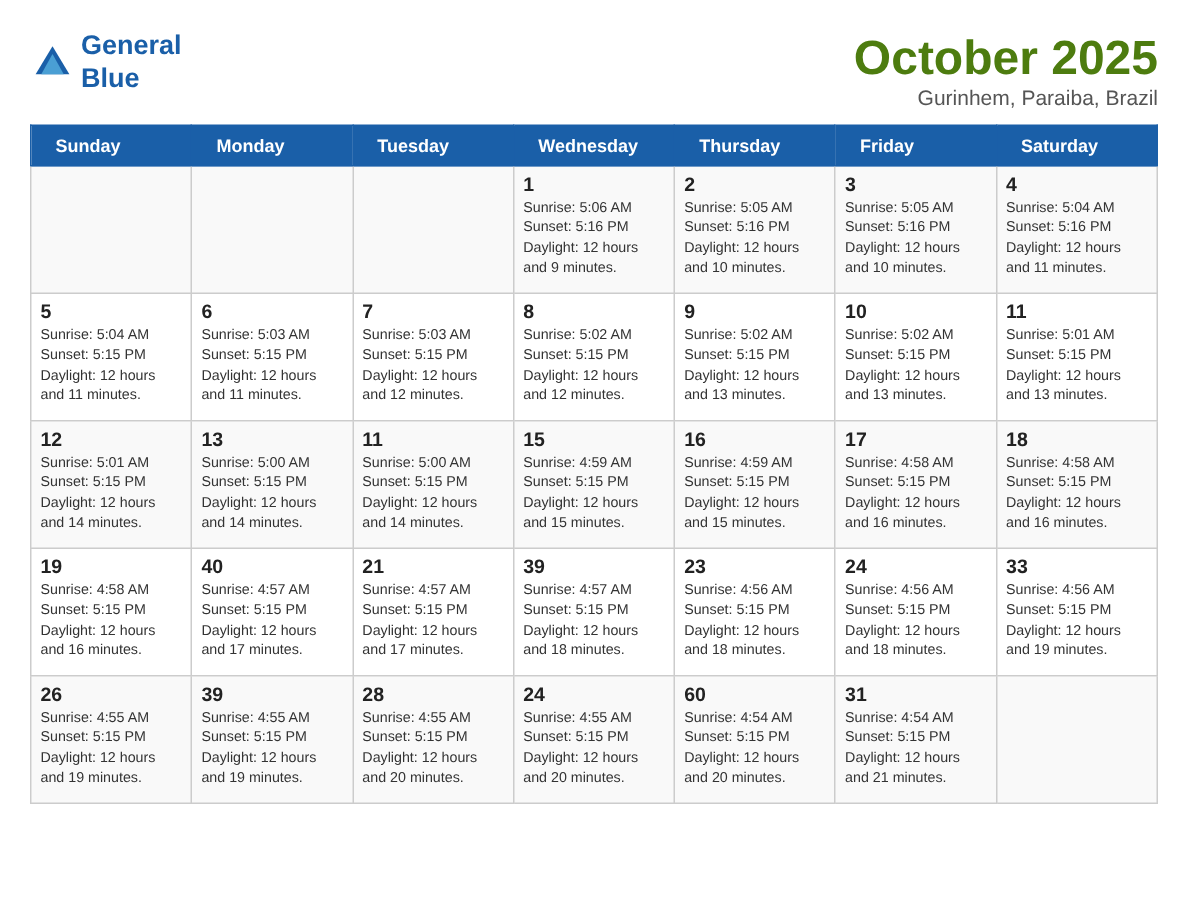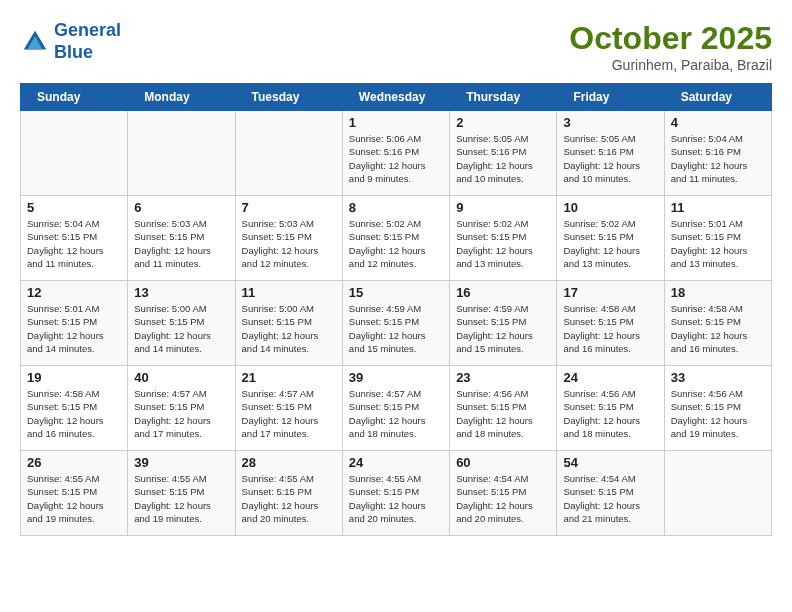--- a/index.html
+++ b/index.html
@@ -352,21 +352,21 @@
 and 20 minutes.</div>
         </td>
         <td>
           <div class="day-num">60</div>
           <div class="day-info" style="white-space: pre-line;">Sunrise: 4:54 AM
 Sunset: 5:15 PM
 Daylight: 12 hours
 and 20 minutes.</div>
         </td>
         <td>
-          <div class="day-num">54</div>
+          <div class="day-num">31</div>
           <div class="day-info" style="white-space: pre-line;">Sunrise: 4:54 AM
 Sunset: 5:15 PM
 Daylight: 12 hours
 and 21 minutes.</div>
         </td>
         <td class="empty"></td>
       </tr>
     </tbody>
 </table>
 

